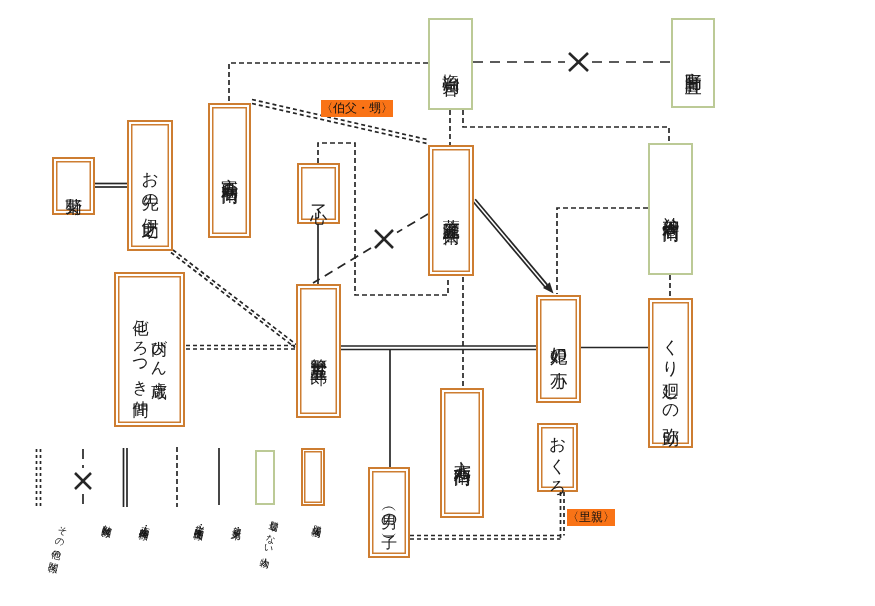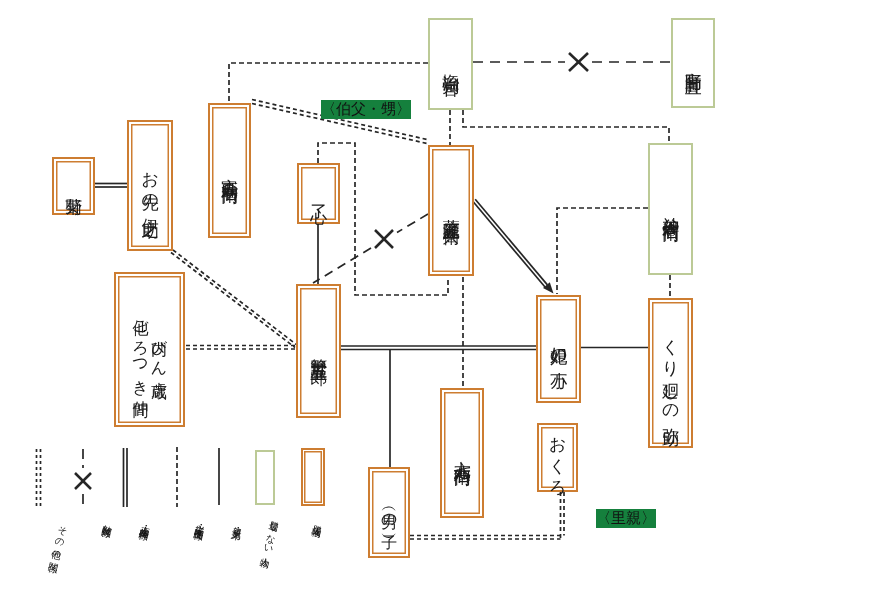--- a/index.html
+++ b/index.html
@@ -16,21 +16,21 @@
     white-space:pre-line;text-align:center;z-index:2;
   }
   .appear{
     border:2px solid #cd7d31;
     box-shadow:inset 0 0 0 2px #ffffff, inset 0 0 0 3.5px #cd7d31;
   }
   .absent{ border:2px solid #bcca96; }
   .tight{ font-size:16px;letter-spacing:1px; }
   .twocol{ font-size:16px;letter-spacing:1.5px; }
   .rel-label{
-    position:absolute;font-size:15px;color:#111;z-index:3;background:#15803d;
+    position:absolute;font-size:12px;color:#111;z-index:3;background:#f97316;
     white-space:nowrap;
   }
   .legend-label{
     position:absolute;writing-mode:vertical-rl;text-orientation:upright;
     font-size:9.5px;letter-spacing:1px;color:#111;z-index:3;
     transform:rotate(14deg);transform-origin:top center;white-space:pre;
   }
   .legend-box{position:absolute;box-sizing:border-box;background:#fff;z-index:2;}
   .legend-box.appear{box-shadow:inset 0 0 0 1px #ffffff, inset 0 0 0 2.5px #cd7d31;}
 </style>
@@ -187,21 +187,21 @@
   <div class="box appear" style="left:648px;top:298px;width:45px;height:150px;">くり廻しの弥助</div>
 
   <div class="box appear" style="left:440px;top:388px;width:44px;height:130px;">六七八右衛門</div>
 
   <div class="box appear" style="left:537px;top:423px;width:41px;height:69px;">おくろ</div>
 
   <div class="box appear tight" style="left:368px;top:467px;width:42px;height:91px;">（男の子）</div>
 
   <div class="rel-label" style="left:321px;top:100px;">〈伯父・甥〉</div>
 
-  <div class="rel-label" style="left:596px;top:509px;">〈里親〉</div>
+  <div class="rel-label" style="left:567px;top:509px;">〈里親〉</div>
 
   <div class="legend-box absent" style="left:255px;top:450px;width:20px;height:55px;border-width:2px;"></div>
   <div class="legend-box appear" style="left:301px;top:448px;width:24px;height:58px;border:2px solid #cd7d31;"></div>
 
   <div class="legend-label" style="left:58px;top:520px;">その他の関係</div>
   <div class="legend-label" style="left:103px;top:518px;">敵対関係</div>
   <div class="legend-label" style="left:141px;top:518px;">恋人・夫婦関係</div>
   <div class="legend-label" style="left:196px;top:517px;">主従・元主従関係</div>
   <div class="legend-label" style="left:233px;top:520px;">親子・兄弟</div>
   <div class="legend-label" style="left:270px;top:514px;">登場しない人物</div>

